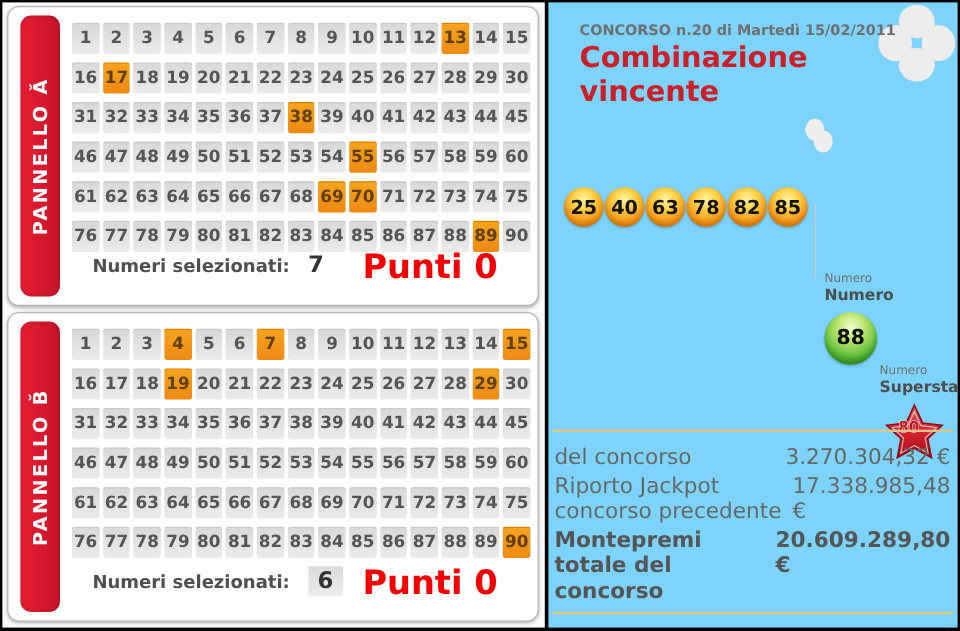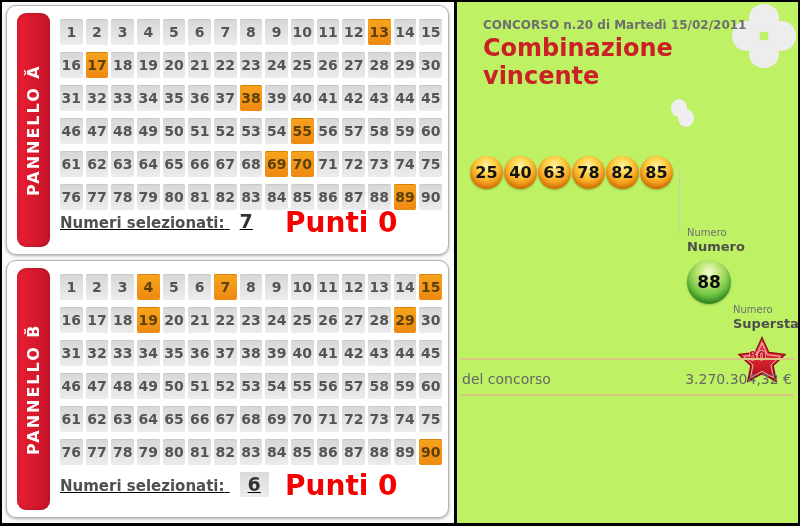--- a/index.html
+++ b/index.html
@@ -19,27 +19,27 @@
   .ribbon span { position:absolute; inset:0; display:flex; align-items:center; justify-content:center;
             writing-mode:vertical-rl; transform:rotate(180deg); color:#fff; font-weight:bold;
             font-size:16px; letter-spacing:2px; }
   .grid { position:absolute; left:53px; top:13px; width:382px; display:grid;
           grid-template-columns:repeat(15,1fr); column-gap:3px; row-gap:7px; }
   .cell { height:26px; line-height:26px; text-align:center; font-size:14px; font-weight:bold;
           color:#545454; background:linear-gradient(180deg,#d7d7d7,#ececec); border-radius:2px;
           box-shadow:inset 0 1px 0 #c9c9c9; cursor:pointer; }
   .cell.sel { background:linear-gradient(180deg,#f6a41e,#ee8912); color:#5d4008;
           box-shadow:inset 0 1px 0 #d97f05; }
-  .pfooter { position:absolute; left:53px; right:8px; bottom:12px; height:32px;text-decoration:underline; }
+  .pfooter { position:absolute; left:70px; right:8px; bottom:12px; height:32px; }
   .sel-label { font-size:15px; font-weight:bold; color:#4f4f4f; }
   .sel-count { font-size:19px; font-weight:bold; color:#333; margin-left:10px; }
   .sel-count.boxed { background:linear-gradient(180deg,#dadada,#ededed); padding:1px 8px 2px; }
   .punti { position:absolute; left:225px; top:-4px; color:#f50000; font-size:28px; font-weight:600; }
   
-  .right { position:absolute; left:457px; top:2px; width:341px; height:521px; background:#bef264; }
+  .right { position:absolute; left:457px; top:2px; width:341px; height:521px; background:#7dd3fc; }
   .clover { position:absolute; right:0; top:0; z-index:0; }
   .clover2 { position:absolute; left:212px; top:96px; z-index:0; }
   .right > div, .right > h3 { position:relative; z-index:1; }
   .concorso { margin:16px 8px 2px 26px; font-size:12px; font-weight:bold; color:#6e6e6e; }
   .comb-title { margin:2px 8px 0 26px; font-size:24px; font-weight:bold; color:#cb2026; }
   .balls { position:absolute; left:13px; top:66px; display:flex; gap:1px; z-index:1; }
   .ball { width:33px; height:33px; border-radius:50%;
           background:radial-gradient(circle at 50% 30%, #fff3a6 0%, #ffd54a 28%, #f7a11f 60%, #e88300 86%, #cf7000 100%);
           box-shadow:inset 0 -3px 4px rgba(160,80,0,.45), 0 1px 2px rgba(0,0,0,.25);
           display:flex; align-items:center; justify-content:center;
@@ -53,21 +53,21 @@
           background:radial-gradient(circle at 50% 28%, #f2ffd2 0%, #b9e46e 30%, #69c340 62%, #3d9e27 86%, #2e7c1c 100%);
           box-shadow:inset 0 -4px 5px rgba(20,80,10,.4), 0 1px 2px rgba(0,0,0,.25);
           display:flex; align-items:center; justify-content:center;
           font-size:17px; font-weight:bold; color:#0a0a0a; }
   .star-wrap { margin-top:2px; margin-left:2px; }
   h3.section { margin:0 6px 0 5px; font-size:15px; font-weight:bold; color:#2e6b55; }
   h3.mt1 { margin-top:60px; }
   h3.mt2 { margin-top:14px; }
   .gold-rule { height:2px; background:#dbc784; margin:5px 4px 0 3px; }
   .mp { margin:10px 6px 0 5px; }
-  .mp-row { display:flex; justify-content:space-between; font-size:14px; color:#666; padding:1px 0 2px; }
+  .mp-row { display:flex; justify-content:space-between; font-size:18px; color:#666; padding:1px 0 2px; }
   .mp-row.bold { font-weight:bold; color:#555; }
 </style>
 </head>
 <body>
 
 <div class="screen">
 
   <div class="left">
 
     <section class="panel a">
@@ -332,18 +332,26 @@
         </svg>
       </div>
     </div>
 
     <div class="gold-rule"></div>
     <div class="mp">
         <div class="mp-row">
           <span>del concorso</span>
           <span>3.270.304,32 €</span>
         </div>
+        <div class="mp-row">
+          <span>Riporto Jackpot concorso precedente</span>
+          <span>17.338.985,48 €</span>
+        </div>
+        <div class="mp-row bold">
+          <span>Montepremi totale del concorso</span>
+          <span>20.609.289,80 €</span>
+        </div>
       </div>
 
     <div class="gold-rule"></div>
 
   </div>
 </div>
 
 </body></html>

